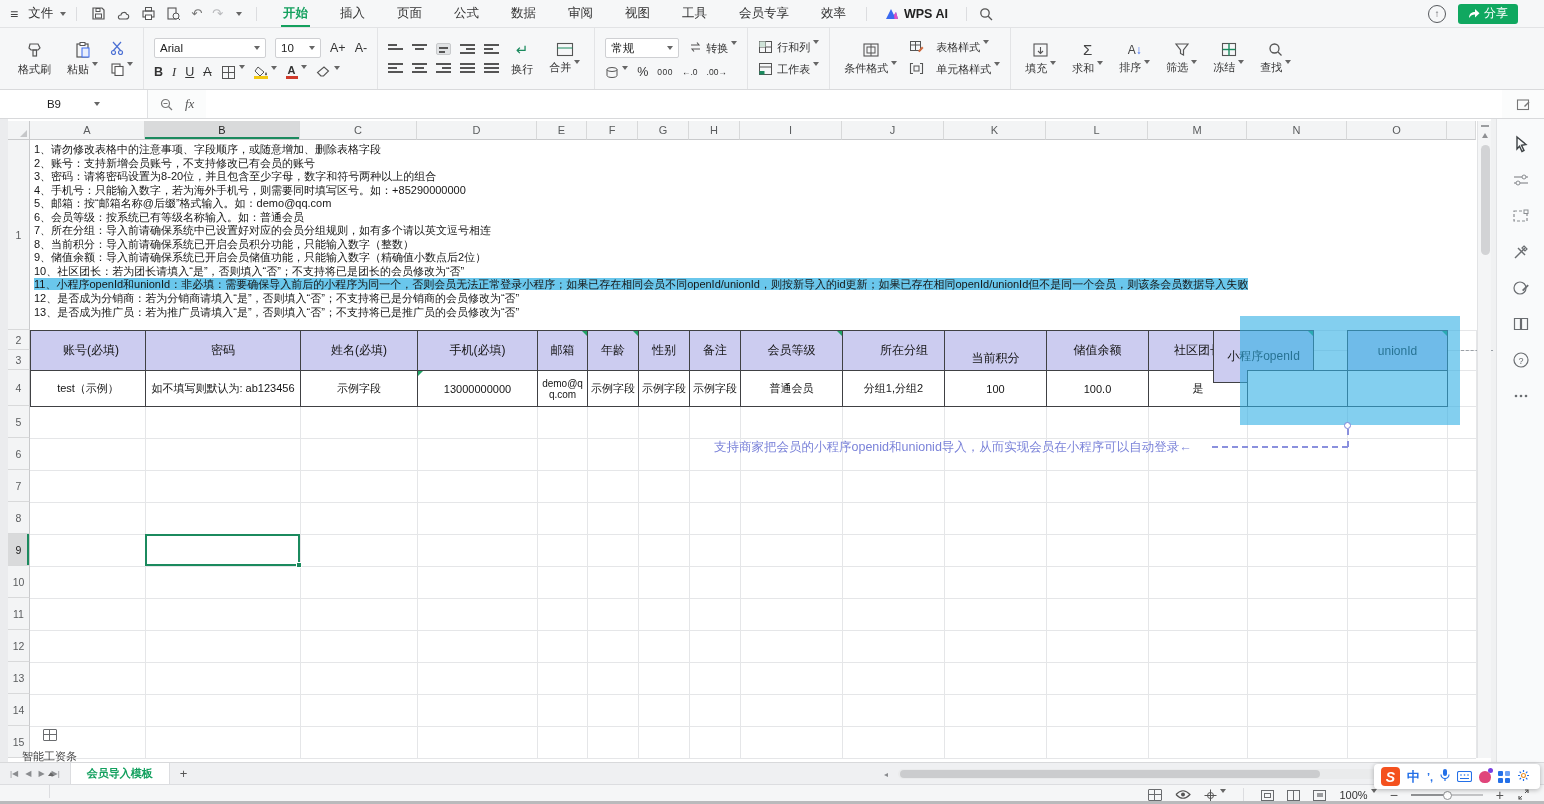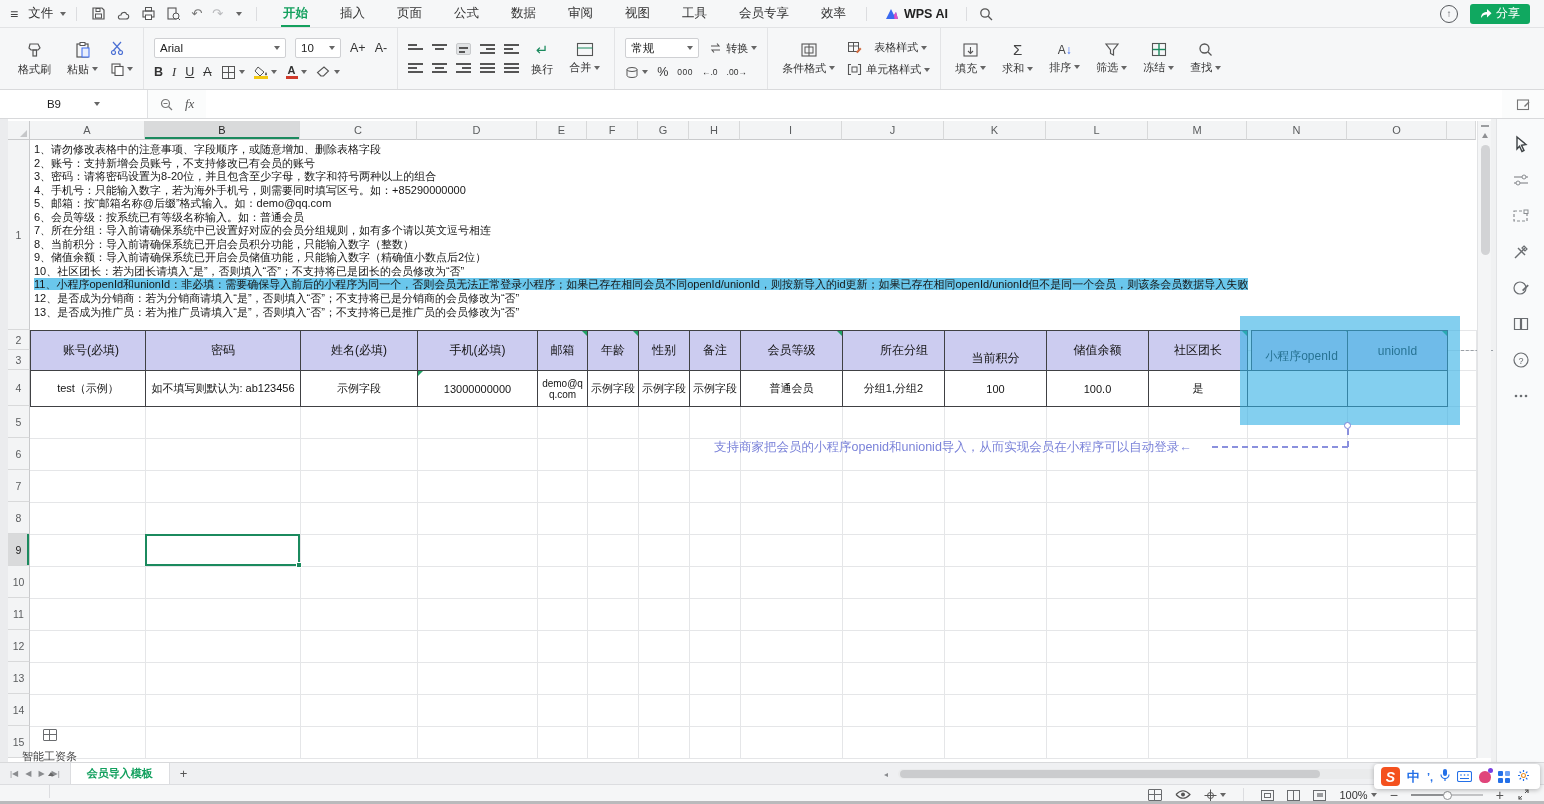--- a/index.html
+++ b/index.html
@@ -17,21 +17,21 @@
   .vsep { width:1px; height:14px; background:#dcdde0; margin:0 4px; }
   .tabs { display:flex; align-items:center; gap:0; margin-left:6px; }
   .tab { padding:0 16px; height:28px; line-height:27px; color:#333; position:relative; }
   .tab.active { color:#14a05e; font-weight:bold; }
   .tab.active::after { content:""; position:absolute; left:14px; right:14px; bottom:1px; height:2px; background:#14a05e; }
   .wpsai { display:flex; align-items:center; gap:5px; padding:0 14px; font-weight:bold; color:#222; }
   .menubar .spacer { flex:1; }
   .upload-circ { width:18px; height:18px; border:1px solid #55585c; border-radius:50%; display:flex;
                  align-items:center; justify-content:center; font-size:10px; color:#55585c; margin-right:12px; }
   .share-btn { display:flex; align-items:center; gap:4px; background:#10a860; color:#fff; border-radius:3px;
-               height:20px; padding:0 10px; font-size:12px; margin-right:14px; }
+               height:20px; padding:0 10px; font-size:12px; margin-right:26px; }
   .caret { display:inline-block; width:0; height:0; border-left:3.5px solid transparent;
            border-right:3.5px solid transparent; border-top:4px solid #666; vertical-align:middle; margin-left:3px; }
 
   
   .toolbar { position:absolute; left:0; top:28px; width:1544px; height:62px; background:#f6f7f8;
              border-bottom:1px solid #d9dadc; display:flex; align-items:stretch; padding:0 4px; z-index:19; }
   .grp { display:flex; align-items:center; gap:8px; padding:0 10px; border-right:1px solid #e3e4e6; }
   .big { display:flex; flex-direction:column; align-items:center; justify-content:center; gap:3px;
          font-size:11px; color:#333; padding:0 4px; }
   .col2 { display:flex; flex-direction:column; justify-content:center; gap:7px; }
@@ -43,21 +43,21 @@
   .bars i { display:block; height:1.5px; background:#555; margin-top:2.5px; }
   .bars i:first-child { margin-top:1px; }
   .b-short { width:60%; }
   .b-center { width:60%; margin-left:auto; margin-right:auto; }
   .b-right { width:60%; margin-left:auto; }
   .pressed { background:#e1e3e5; border:1px solid #c8cacc; border-radius:2px; padding:2px; }
   .ubar-y { display:inline-block; width:14px; height:3px; background:#f3c913; }
   .ubar-r { display:inline-block; width:12px; height:3px; background:#d03a2b; }
   .stack { display:flex; flex-direction:column; align-items:center; line-height:1; }
   .icn { display:block; }
-  .lblrow { display:flex; align-items:center; font-size:11px; color:#333; }
+  .lblrow { display:flex; align-items:flex-start; font-size:11px; color:#333; }
 
   
   .fbar { position:absolute; left:0; top:90px; width:1544px; height:29px; background:#fbfcfc;
           border-bottom:1px solid #d8d9db; display:flex; align-items:center; z-index:18; }
   .namebox { width:148px; height:28px; display:flex; align-items:center; justify-content:center; gap:30px;
              border-right:1px solid #e0e1e3; font-size:11.5px; color:#222; background:#fff; }
   .fx { font-family:"Liberation Serif","DejaVu Serif",serif; font-style:italic; font-size:13px; color:#555; }
   .fbar .tools { display:flex; align-items:center; gap:12px; padding:0 12px; color:#666; }
   .fbar .input { flex:1; height:100%; background:#fff; }
   .fbar .rtool { padding:0 14px; color:#666; }
@@ -262,21 +262,21 @@
             <rect x="5" y="4.5" width="8" height="9" fill="#fff" stroke="#555" stroke-width="1.1"></rect>
           </svg>
           <span class="caret"></span>
         </span>
     </div>
   </div>
 
   <div class="grp">
     <div class="col2">
       <div class="rowi">
-        <span class="selbox-ui" style="width:132px">
+        <span class="selbox-ui" style="width:112px">
             <span>Arial</span>
             <span class="caret"></span>
           </span>
         <span class="selbox-ui" style="width:46px">
             <span>10</span>
             <span class="caret"></span>
           </span>
         <span class="glyphbtn">A+</span>
         <span class="glyphbtn">A-</span>
       </div>
@@ -414,20 +414,43 @@
             <span class="caret"></span>
           </span>
         <span class="glyphbtn">%</span>
         <span style="font-size:8.5px;letter-spacing:.5px;color:#333">000</span>
         <span style="font-size:8.5px;color:#333">←.0</span>
         <span style="font-size:8.5px;color:#333">.00→</span>
       </div>
     </div>
   </div>
 
+  <div class="grp">
+    <div class="col2">
+      <span class="lblrow">
+          <svg class="icn" width="15" height="14" viewBox="0 0 15 14">
+            <rect x="1.5" y="1.5" width="12" height="11" fill="none" stroke="#555"></rect>
+            <line x1="7.5" y1="1.5" x2="7.5" y2="12.5" stroke="#555"></line>
+            <line x1="1.5" y1="7" x2="13.5" y2="7" stroke="#555"></line>
+            <rect x="1.5" y="1.5" width="6" height="5.5" fill="#cfe3d8"></rect>
+          </svg>
+          <span style="margin-left:4px">行和列</span>
+          <span class="caret"></span>
+        </span>
+      <span class="lblrow">
+          <svg class="icn" width="15" height="14" viewBox="0 0 15 14">
+            <rect x="1.5" y="1.5" width="12" height="11" fill="none" stroke="#555"></rect>
+            <line x1="1.5" y1="5" x2="13.5" y2="5" stroke="#555"></line>
+            <rect x="1.5" y="9" width="5" height="3.5" fill="#1b8a5e"></rect>
+          </svg>
+          <span style="margin-left:4px">工作表</span>
+          <span class="caret"></span>
+        </span>
+    </div>
+  </div>
 
   <div class="grp">
     <div class="big">
       <svg class="icn" width="18" height="16" viewBox="0 0 18 16">
           <rect x="2" y="2" width="14" height="12" fill="none" stroke="#555" stroke-width="1.1"></rect>
           <rect x="5" y="5" width="8" height="6" fill="none" stroke="#555"></rect>
           <line x1="9" y1="2" x2="9" y2="14" stroke="#555"></line>
         </svg>
       <span class="lblrow">
           <span>条件格式</span>
@@ -443,21 +466,21 @@
             <path d="M9 11 L13 6.5 L14.5 8 L10.5 12.3 Z" fill="#d06a3f"></path>
           </svg>
           <span style="margin-left:12px">表格样式</span>
           <span class="caret"></span>
         </span>
       <span class="lblrow">
           <svg class="icn" width="15" height="13" viewBox="0 0 15 13">
             <path d="M4 1.5 H1.5 V11.5 H4 M11 1.5 H13.5 V11.5 H11" fill="none" stroke="#555" stroke-width="1.1"></path>
             <rect x="5" y="4" width="5" height="5" fill="none" stroke="#555"></rect>
           </svg>
-          <span style="margin-left:4px">单元格样式</span>
+          <span style="margin-left:12px">单元格样式</span>
           <span class="caret"></span>
         </span>
     </div>
   </div>
 
   <div class="grp" style="border-right:none">
     <div class="big">
       <svg class="icn" width="17" height="16" viewBox="0 0 17 16">
           <rect x="2" y="2" width="13" height="12" fill="none" stroke="#555" stroke-width="1.1"></rect>
           <path d="M8.5 5 V11 M6 9 L8.5 11.5 L11 9" fill="none" stroke="#555" stroke-width="1.1"></path>
@@ -638,21 +661,21 @@
     <div class="thead" style="left: 740px; top: 211px; width: 103px; height: 41px;">会员等级<div class="tri-tr"></div></div>
     <div class="tcell" style="left: 740px; top: 251px; width: 103px; height: 37px;">普通会员</div>
     <div class="thead" style="left: 842px; top: 211px; width: 124px; height: 41px;">所在分组</div>
     <div class="tcell" style="left: 842px; top: 251px; width: 103px; height: 37px;">分组1,分组2</div>
     <div class="thead" style="left: 944px; top: 211px; width: 103px; height: 57px;">当前积分</div>
     <div class="tcell" style="left: 944px; top: 251px; width: 103px; height: 37px;">100</div>
     <div class="thead" style="left: 1046px; top: 211px; width: 103px; height: 41px;">储值余额</div>
     <div class="tcell" style="left: 1046px; top: 251px; width: 103px; height: 37px;">100.0</div>
     <div class="thead" style="left: 1148px; top: 211px; width: 100px; height: 41px;">社区团长<div class="tri-tr"></div></div>
     <div class="tcell" style="left: 1148px; top: 251px; width: 100px; height: 37px;">是</div>
-    <div class="thead" style="left: 1251px; top: 211px; width: 101px; height: 53px;">小程序openId<div class="tri-tr"></div></div>
+    <div class="thead" style="left: 1213px; top: 211px; width: 101px; height: 53px;">小程序openId<div class="tri-tr"></div></div>
     <div class="tcell" style="left: 1247px; top: 251px; width: 101px; height: 37px;"></div>
     <div class="thead" style="left: 1347px; top: 211px; width: 101px; height: 41px;">unionId<div class="tri-tr"></div></div>
     <div class="tcell" style="left: 1347px; top: 251px; width: 101px; height: 37px;"></div>
     <div class="cyan"></div>
     <div class="selcell"></div>
     <div class="selhandle"></div>
     <div class="anno-text">支持商家把会员的小程序openid和unionid导入，从而实现会员在小程序可以自动登录←</div>
     <div class="anno-hdash"></div>
     <div class="anno-vdash"></div>
     <div class="anno-dot"></div>

